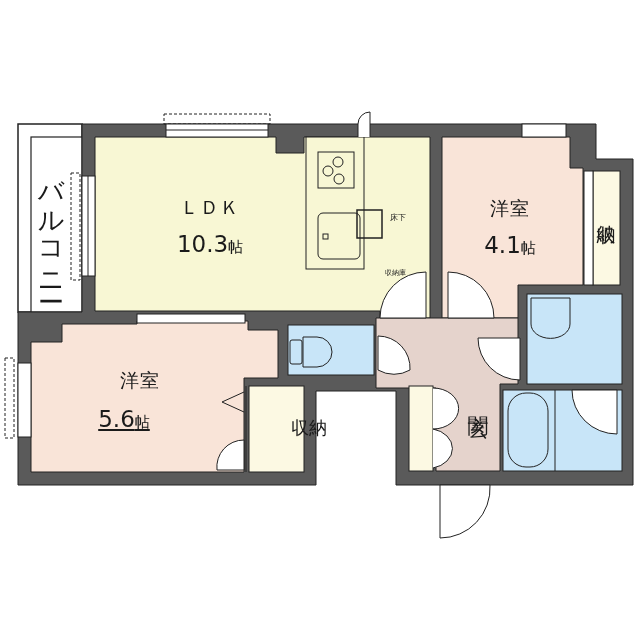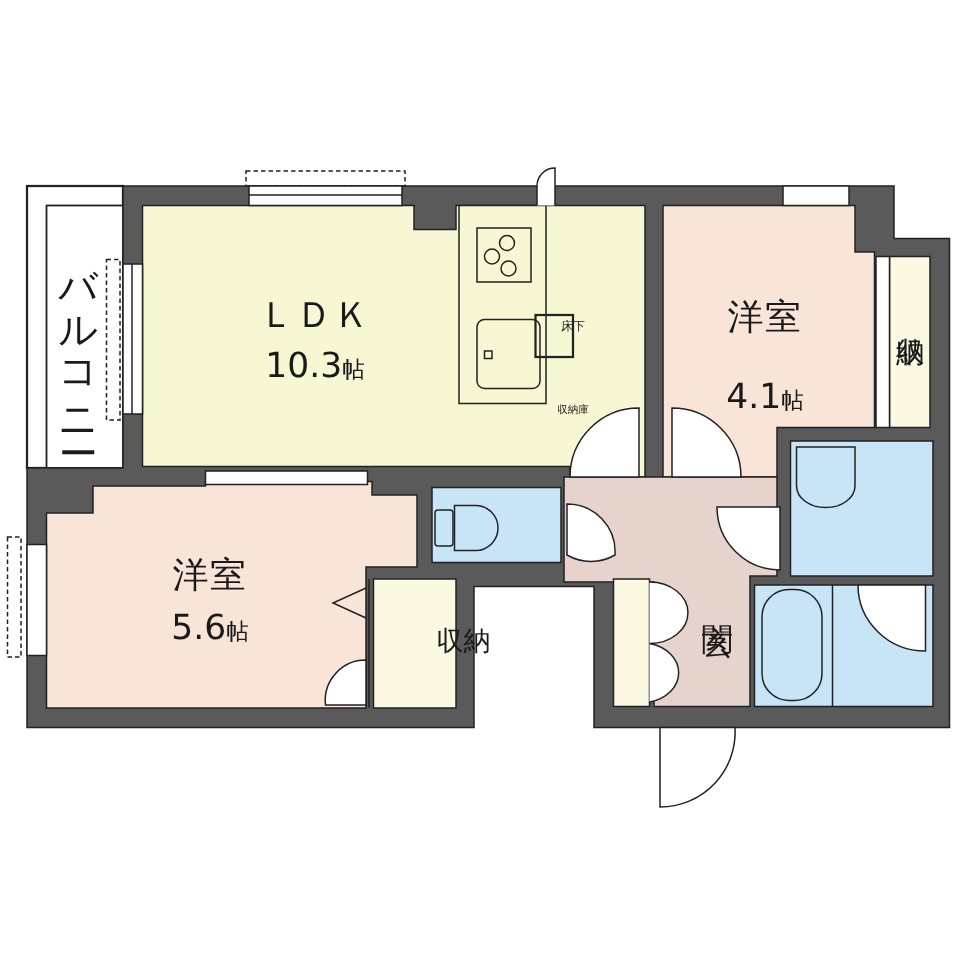--- a/index.html
+++ b/index.html
@@ -1,19 +1,19 @@
 <!DOCTYPE html>
 <html><head>
 <meta charset="utf-8">
 <style>
   html,body{margin:0;padding:0;background:#ffffff;}
   body{width:640px;height:640px;position:relative;overflow:hidden;font-family:"DejaVu Sans","Liberation Sans",sans-serif;}
   .plan{position:absolute;left:0;top:0;width:640px;height:640px;}
   .lbl{position:absolute;color:#1a1a1a;text-align:center;line-height:1.1;}
-  .room-name{font-size:24px;letter-spacing:1px;}
+  .room-name{font-size:19px;letter-spacing:1px;}
   .room-size{font-size:23px;}
   .room-size .unit{font-size:15px;}
   .vtext{writing-mode:vertical-rl;text-orientation:upright;font-size:26px;letter-spacing:2px;}
   .vsmall{writing-mode:vertical-rl;text-orientation:upright;font-size:19px;}
   .small{font-size:18px;margin-left:32px;}
   .tiny{font-size:8px;line-height:1.05;}
 </style>
 </head>
 <body>
 
@@ -97,26 +97,26 @@
   <rect x="249" y="386" width="55" height="86" fill="#fcf9e3" stroke="#222"></rect>
   <line x1="246" y1="386" x2="246" y2="472" stroke="#222"></line>
   <path d="M244,440 L244,470 L217,470 A27,27 0 0 1 244,440 Z" fill="#fff" stroke="#222"></path>
   <path d="M244,392 L222,402 L244,412" fill="none" stroke="#222"></path>
 </svg>
 
 <div class="lbl room-name" style="left:150px;top:197px;width:120px;">ＬＤＫ</div>
 <div class="lbl room-size" style="left:145px;top:232px;width:130px;"><span>10.3</span><span class="unit">帖</span></div>
 
 <div class="lbl room-name" style="left:465px;top:198px;width:90px;">洋室</div>
-<div class="lbl room-size" style="left:465px;top:233px;width:90px;margin-top:20px;"><span>4.1</span><span class="unit">帖</span></div>
+<div class="lbl room-size" style="left:465px;top:233px;width:90px;"><span>4.1</span><span class="unit">帖</span></div>
 
 <div class="lbl room-name" style="left:95px;top:370px;width:90px;">洋室</div>
-<div class="lbl room-size" style="left:95px;top:407px;width:90px;"><span>5.6</span><span class="unit">帖</span></div>
+<div class="lbl room-size" style="left:79px;top:407px;width:90px;text-decoration:underline;"><span>5.6</span><span class="unit">帖</span></div>
 
 <div class="lbl vtext" style="left:37px;top:162px;">バルコニー</div>
 
 <div class="lbl vsmall" style="left:596px;top:210px;">収納</div>
 <div class="lbl small" style="left:252px;top:418px;width:50px;">収納</div>
 <div class="lbl vsmall" style="left:466px;top:400px;font-size:21px;">玄関</div>
-<div class="lbl tiny" style="left:358px;top:214px;width:48px;">
+<div class="lbl tiny" style="left:358px;top:214px;width:48px;text-align:right;">
     <div>床下</div>
     <div style="font-size:7px;margin-top:48px;">収納庫</div>
   </div>
 
 </body></html>

